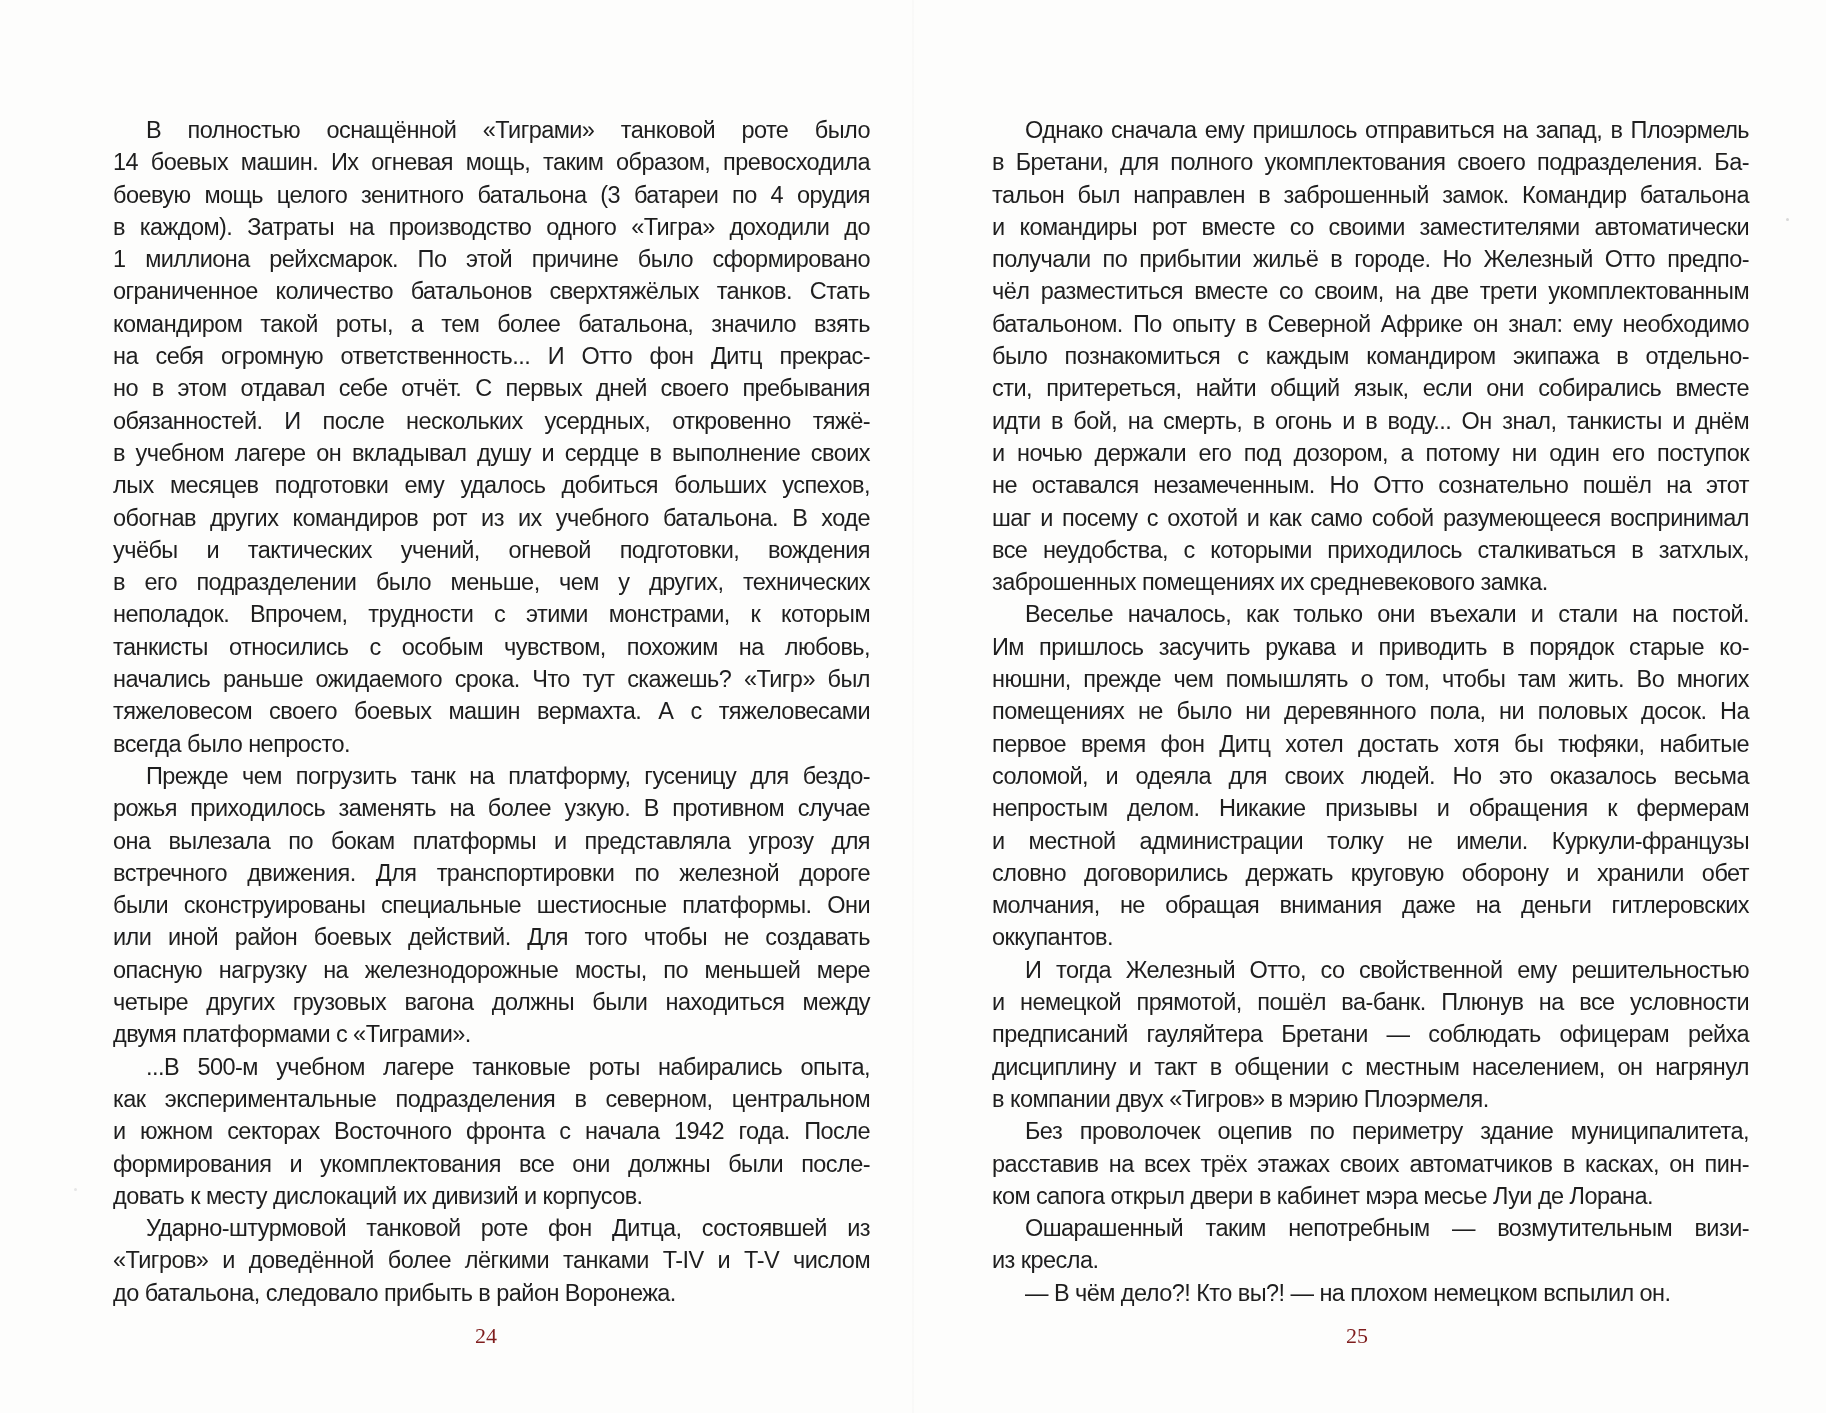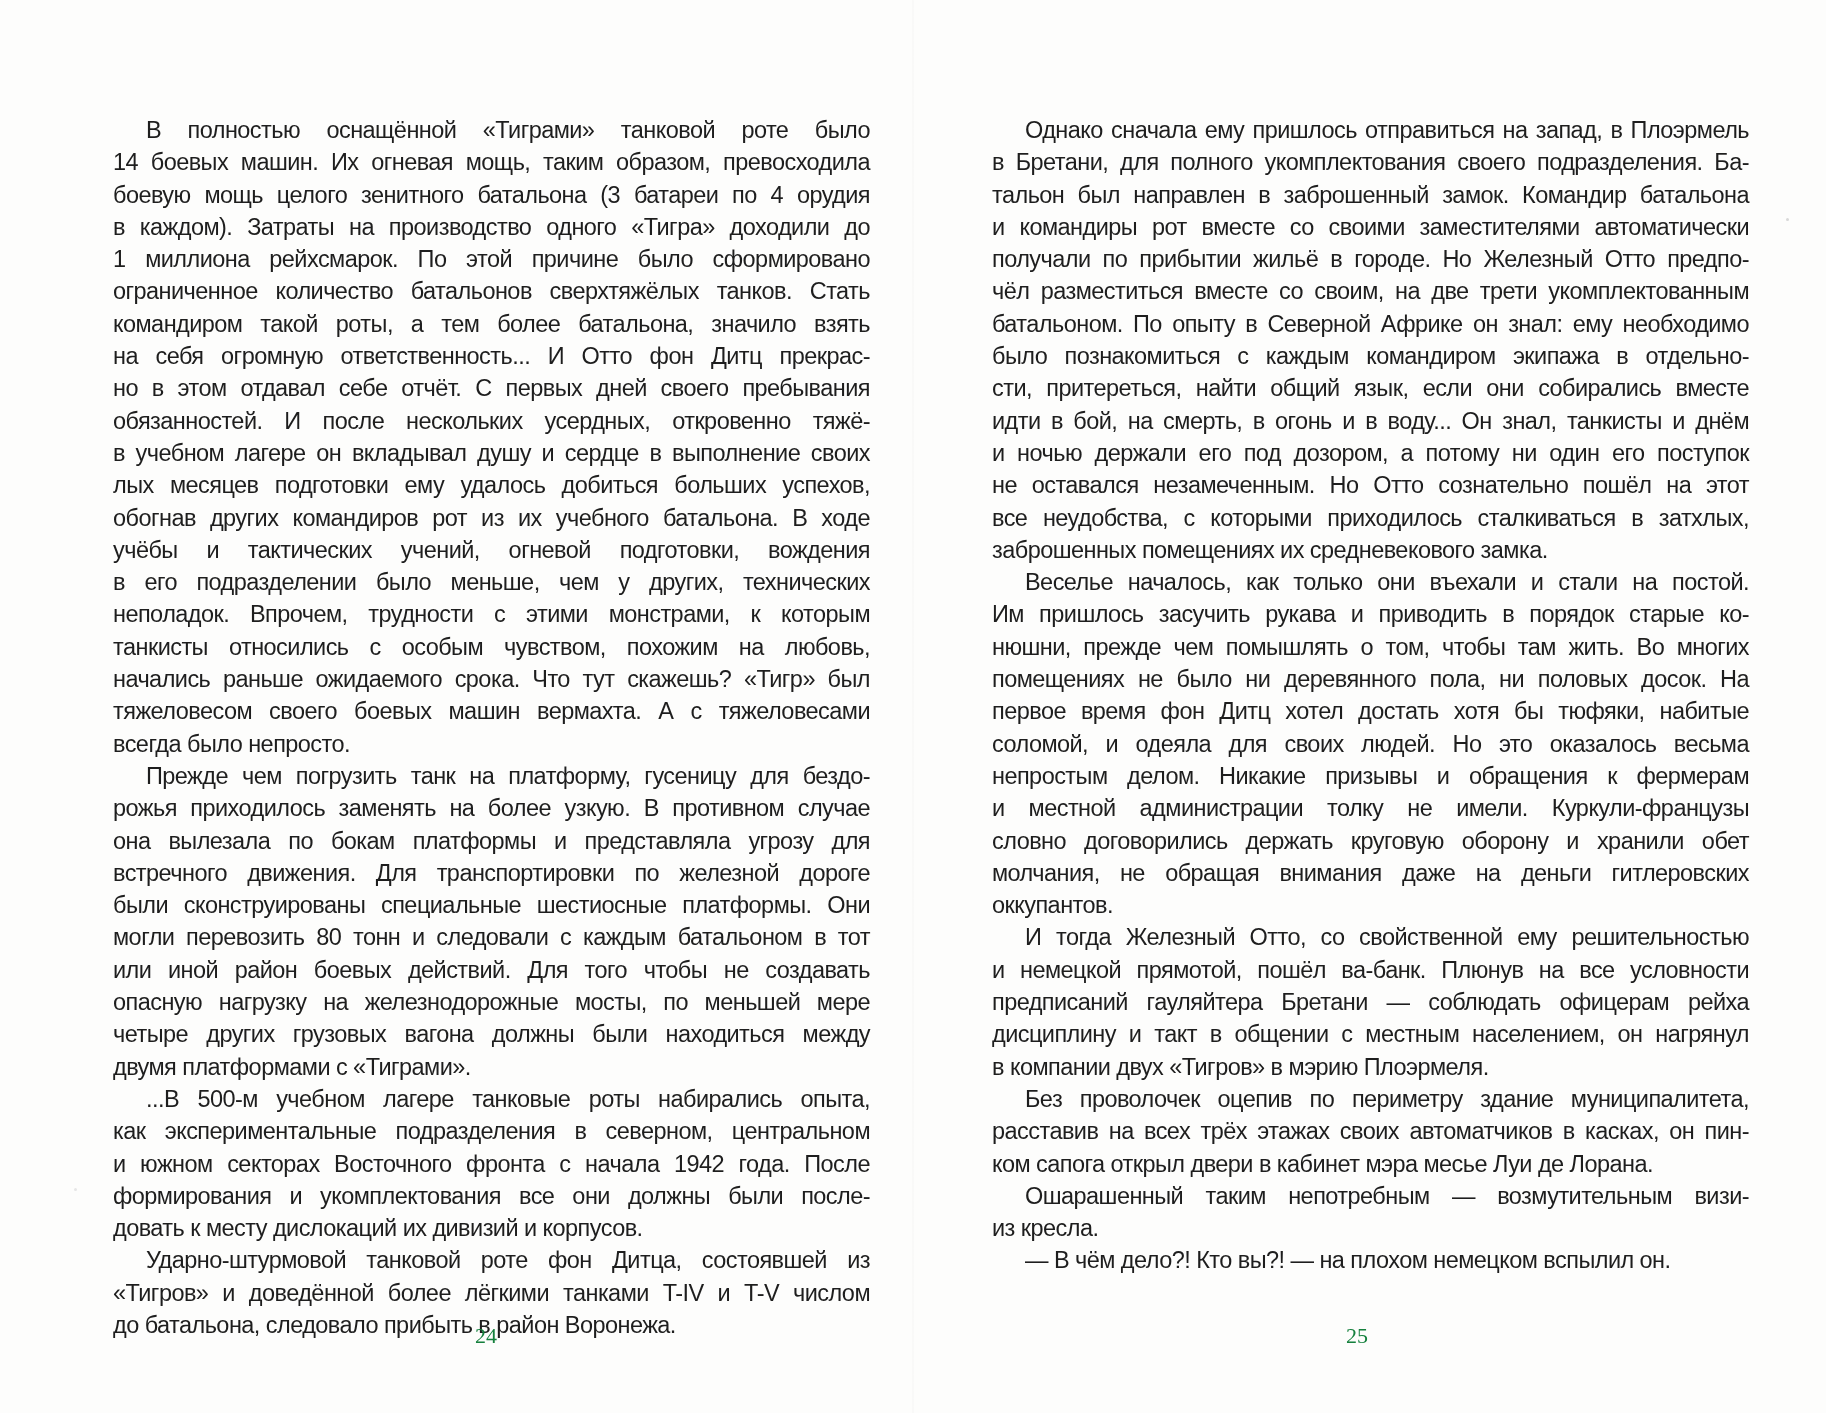--- a/index.html
+++ b/index.html
@@ -47,21 +47,21 @@
       font-stretch: condensed;
       transform-origin: left center;
     }
     .line.indent { padding-left: 33px; }
     .line.last { text-align-last: left; }
     .pagenum {
       position: absolute;
       top: 1323px;
       font-family: "Liberation Serif", serif;
       font-size: 22px;
-      color: #15803d;
+      color: #7f1d1d;
     }
     .pagenum.left { left: 475px; }
     .pagenum.right { left: 1346px; }
     .speck {
       position: absolute;
       width: 3px; height: 3px;
       border-radius: 50%;
       background: #d8d8d8;
     }
   </style>
@@ -90,21 +90,20 @@
       <span class="line">неполадок. Впрочем, трудности с этими монстрами, к которым</span>
       <span class="line">танкисты относились с особым чувством, похожим на любовь,</span>
       <span class="line">начались раньше ожидаемого срока. Что тут скажешь? «Тигр» был</span>
       <span class="line">тяжеловесом своего боевых машин вермахта. А с тяжеловесами</span>
       <span class="line last">всегда было непросто.</span>
       <span class="line indent">Прежде чем погрузить танк на платформу, гусеницу для бездо-</span>
       <span class="line">рожья приходилось заменять на более узкую. В противном случае</span>
       <span class="line">она вылезала по бокам платформы и представляла угрозу для</span>
       <span class="line">встречного движения. Для транспортировки по железной дороге</span>
       <span class="line">были сконструированы специальные шестиосные платформы. Они</span>
-      <span class="line">могли перевозить 80 тонн и следовали с каждым батальоном в тот</span>
       <span class="line">или иной район боевых действий. Для того чтобы не создавать</span>
       <span class="line">опасную нагрузку на железнодорожные мосты, по меньшей мере</span>
       <span class="line">четыре других грузовых вагона должны были находиться между</span>
       <span class="line last">двумя платформами с «Тиграми».</span>
       <span class="line indent">...В 500-м учебном лагере танковые роты набирались опыта,</span>
       <span class="line">как экспериментальные подразделения в северном, центральном</span>
       <span class="line">и южном секторах Восточного фронта с начала 1942 года. После</span>
       <span class="line">формирования и укомплектования все они должны были после-</span>
       <span class="line last">довать к месту дислокаций их дивизий и корпусов.</span>
       <span class="line indent">Ударно-штурмовой танковой роте фон Дитца, состоявшей из</span>
@@ -117,20 +116,21 @@
       <span class="line">тальон был направлен в заброшенный замок. Командир батальона</span>
       <span class="line">и командиры рот вместе со своими заместителями автоматически</span>
       <span class="line">получали по прибытии жильё в городе. Но Железный Отто предпо-</span>
       <span class="line">чёл разместиться вместе со своим, на две трети укомплектованным</span>
       <span class="line">батальоном. По опыту в Северной Африке он знал: ему необходимо</span>
       <span class="line">было познакомиться с каждым командиром экипажа в отдельно-</span>
       <span class="line">сти, притереться, найти общий язык, если они собирались вместе</span>
       <span class="line">идти в бой, на смерть, в огонь и в воду... Он знал, танкисты и днём</span>
       <span class="line">и ночью держали его под дозором, а потому ни один его поступок</span>
       <span class="line">не оставался незамеченным. Но Отто сознательно пошёл на этот</span>
+      <span class="line">шаг и посему с охотой и как само собой разумеющееся воспринимал</span>
       <span class="line">все неудобства, с которыми приходилось сталкиваться в затхлых,</span>
       <span class="line last">заброшенных помещениях их средневекового замка.</span>
       <span class="line indent">Веселье началось, как только они въехали и стали на постой.</span>
       <span class="line">Им пришлось засучить рукава и приводить в порядок старые ко-</span>
       <span class="line">нюшни, прежде чем помышлять о том, чтобы там жить. Во многих</span>
       <span class="line">помещениях не было ни деревянного пола, ни половых досок. На</span>
       <span class="line">первое время фон Дитц хотел достать хотя бы тюфяки, набитые</span>
       <span class="line">соломой, и одеяла для своих людей. Но это оказалось весьма</span>
       <span class="line">непростым делом. Никакие призывы и обращения к фермерам</span>
       <span class="line">и местной администрации толку не имели. Куркули-французы</span>

